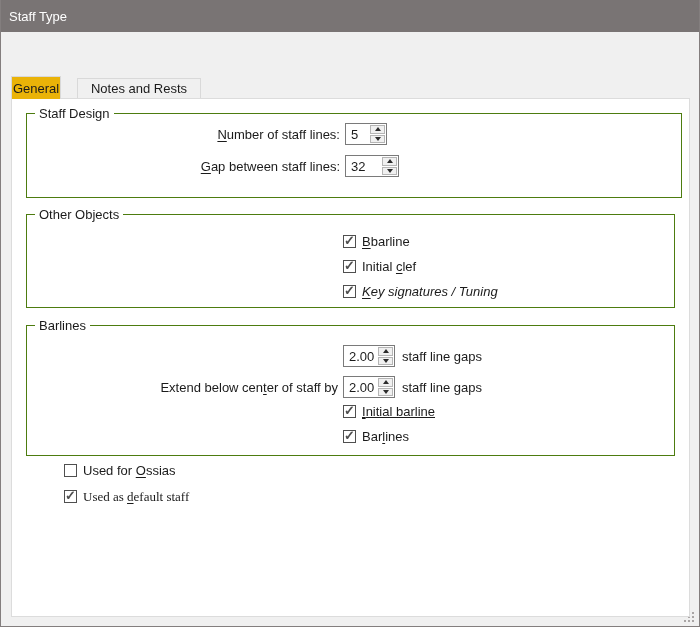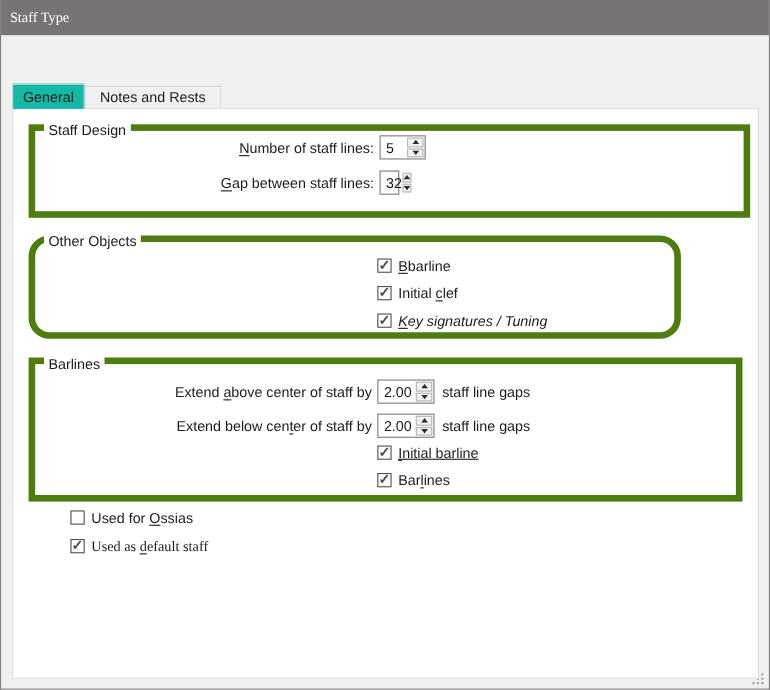--- a/index.html
+++ b/index.html
@@ -18,54 +18,53 @@
     border-top: none;
     overflow: hidden;
   }
   .titlebar {
     position: absolute; left: -1px; top: 0; width: 700px; height: 32px;
     background: #797474;
     color: #fff;
     display: flex; align-items: center;
     padding-left: 9px;
     font-size: 13px;
-    font-family: Liberation Serif, serif;
   }
   
   .tab {
     position: absolute;
     border: 1px solid #d9d9d9;
     border-bottom: none;
     display: flex; align-items: center; justify-content: center;
   }
   .tab-active {
-    left: 10px; top: 44px; width: 66px; height: 23px;
-    background: #14b8a6; z-index: 3; text-align: center;
+    left: 10px; top: 44px; width: 50px; height: 23px;
+    background: #eab308; z-index: 3; text-align: center;
   }
   .tab-inactive {
     left: 76px; top: 46px; width: 124px; height: 20px;
     background: #f0f0f0; z-index: 1;
   }
   .pane {
     position: absolute; left: 10px; top: 66px; width: 679px; height: 519px;
     background: #fff;
     border: 1px solid #dcdcdc;
     z-index: 2;
   }
   .groupbox {
     position: absolute;
-    border: 6px solid #4d7c0f;
+    border: 1px solid #4d7c0f;
   }
   .groupbox .gtitle {
     position: absolute; top: -8px; left: 8px;
     background: #fff; padding: 0 4px;
     white-space: nowrap;
   }
   .g-staff-design { left: 14px; top: 14px; width: 656px; height: 85px; }
-  .g-other-objects { left: 14px; top: 115px; width: 593px; height: 94px; border-radius: 19px; }
+  .g-other-objects { left: 14px; top: 115px; width: 649px; height: 94px; }
   .g-barlines { left: 14px; top: 226px; width: 649px; height: 131px; }
 
   .abs { position: absolute; white-space: nowrap; }
   .rlabel { text-align: right; }
 
   
   .spinbox {
     position: absolute;
     height: 22px;
     background: #fff;
@@ -174,21 +173,21 @@
         <span class="spincol">
           <span class="spinbtn">
               <span class="arrow-up"></span>
             </span>
           <span class="spinbtn">
               <span class="arrow-down"></span>
             </span>
         </span>
       </div>
       <div class="abs rlabel" style="left:30px; top:60px; width:298px;"><span></span><span class="mn">G</span><span>ap between staff lines:</span></div>
-      <div class="spinbox" style="left:333px; top:56px; width:18px;">
+      <div class="spinbox" style="left:333px; top:56px; width:54px;">
         <span class="val">32</span>
         <span class="spincol">
           <span class="spinbtn">
               <span class="arrow-up"></span>
             </span>
           <span class="spinbtn">
               <span class="arrow-down"></span>
             </span>
         </span>
       </div>
@@ -205,21 +204,20 @@
         </span>
       <div class="abs" style="left:350px; top:160px;"><span>Initial </span><span class="mn">c</span><span>lef</span></div>
       <span class="checkbox checked" style="left:331px; top:186px;">
           <span class="check-glyph">✓</span>
         </span>
       <div class="abs" style="left:350px; top:185px;font-style:italic;"><span></span><span class="mn">K</span><span>ey signatures / Tuning</span></div>
 
       <div class="groupbox g-barlines">
         <span class="gtitle">Barlines</span>
       </div>
-      <div class="abs rlabel" style="left:30px; top:250px; width:296px;"><span>Extend </span><span class="mn">a</span><span>bove center of staff by</span></div>
       <div class="spinbox" style="left:331px; top:246px; width:52px;">
         <span class="val">2.00</span>
         <span class="spincol">
           <span class="spinbtn">
               <span class="arrow-up"></span>
             </span>
           <span class="spinbtn">
               <span class="arrow-down"></span>
             </span>
         </span>

